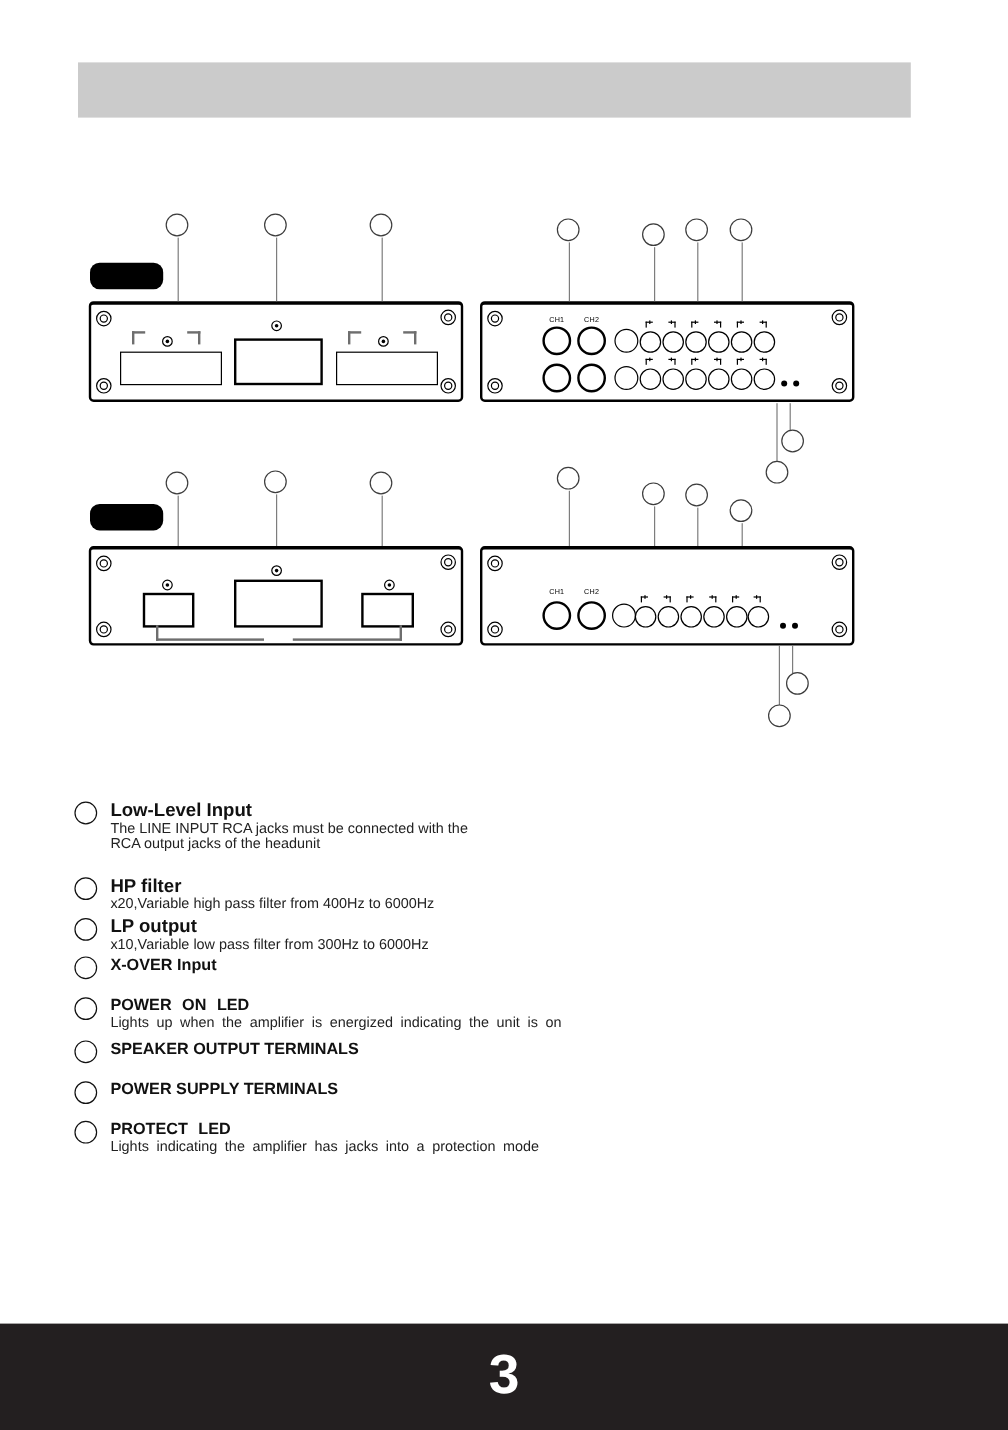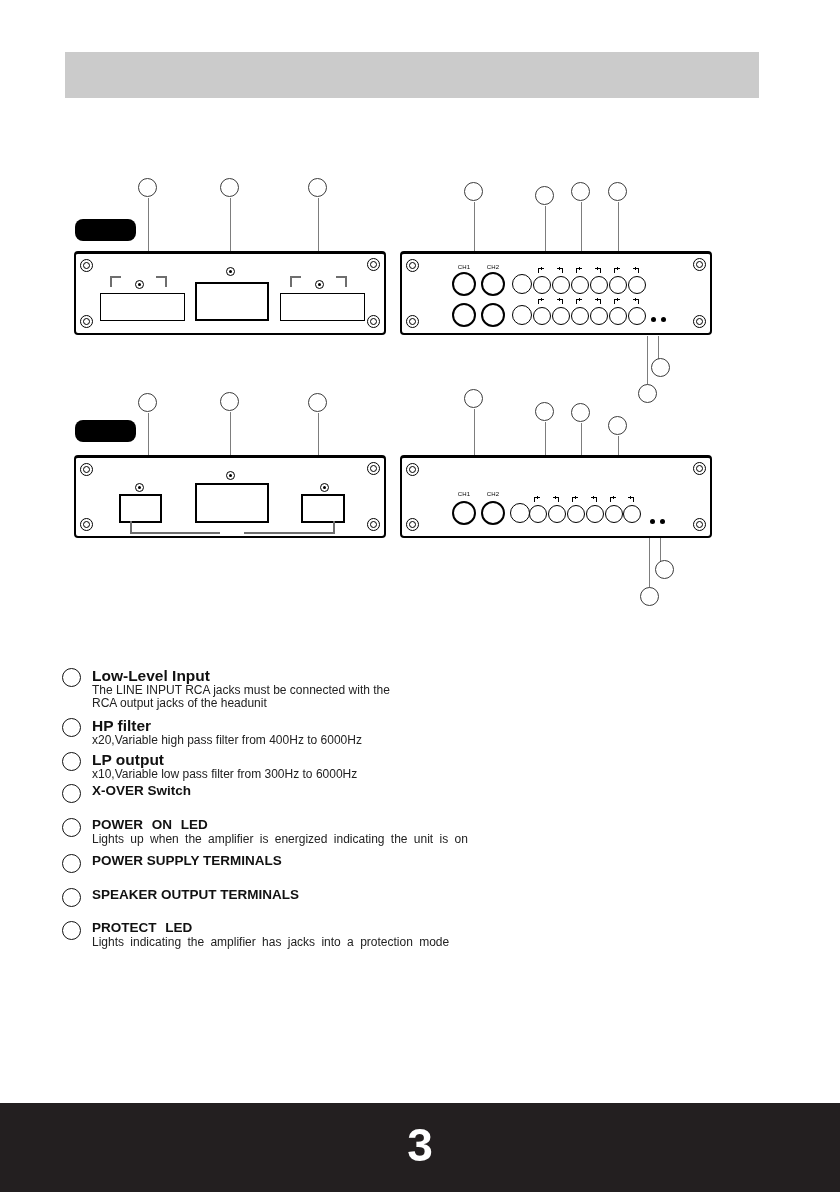--- a/index.html
+++ b/index.html
@@ -44,21 +44,21 @@
   .callout{position:absolute;width:19px;height:19px;border:1.6px solid #3c3c3c;border-radius:50%;background:#fff;box-sizing:border-box;}
   .cline{position:absolute;width:1.4px;background:#7d7d7d;}
 
   
   .legend{position:absolute;left:62px;top:667px;width:420px;}
   .legend-item{display:flex;align-items:flex-start;}
   .l-circle{flex:0 0 auto;width:19px;height:19px;border:1.8px solid #111;border-radius:50%;box-sizing:border-box;margin:1px 11px 0 0;}
   .l-text{flex:1;}
   .l-title{font-weight:bold;font-size:15.5px;line-height:17px;color:#111;}
   .l-desc{font-size:12px;line-height:13px;color:#222;}
-  .legend-item:nth-child(1){margin-bottom:7px}
+  .legend-item:nth-child(1){margin-bottom:20px}
   .legend-item:nth-child(2){margin-bottom:4px}
   .legend-item:nth-child(3){margin-bottom:2px}
   .legend-item:nth-child(4){margin-bottom:14px}
   .legend-item:nth-child(5){margin-bottom:7px}
   .legend-item:nth-child(6){margin-bottom:14px}
   .legend-item:nth-child(7){margin-bottom:13px}
   .legend-item:nth-child(n+4) .l-title{font-size:13.5px;line-height:16px;}
   .legend-item:nth-child(5) .l-title,.legend-item:nth-child(8) .l-title{word-spacing:5px;}
   .legend-item:nth-child(5) .l-desc,.legend-item:nth-child(8) .l-desc{word-spacing:3px;}
 </style>
@@ -234,40 +234,40 @@
       <div class="legend-item">
         <span class="l-circle"></span>
         <div class="l-text">
           <div class="l-title">LP output</div>
           <div class="l-desc">x10,Variable low pass filter from 300Hz to 6000Hz</div>
         </div>
       </div>
       <div class="legend-item">
         <span class="l-circle"></span>
         <div class="l-text">
-          <div class="l-title">X-OVER Switch</div>
+          <div class="l-title">X-OVER Input</div>
         </div>
       </div>
       <div class="legend-item">
         <span class="l-circle"></span>
         <div class="l-text">
           <div class="l-title">POWER ON LED</div>
           <div class="l-desc">Lights up when the amplifier is energized indicating the unit is on</div>
         </div>
       </div>
       <div class="legend-item">
         <span class="l-circle"></span>
         <div class="l-text">
+          <div class="l-title">SPEAKER OUTPUT TERMINALS</div>
+        </div>
+      </div>
+      <div class="legend-item">
+        <span class="l-circle"></span>
+        <div class="l-text">
           <div class="l-title">POWER SUPPLY TERMINALS</div>
-        </div>
-      </div>
-      <div class="legend-item">
-        <span class="l-circle"></span>
-        <div class="l-text">
-          <div class="l-title">SPEAKER OUTPUT TERMINALS</div>
         </div>
       </div>
       <div class="legend-item">
         <span class="l-circle"></span>
         <div class="l-text">
           <div class="l-title">PROTECT LED</div>
           <div class="l-desc">Lights indicating the amplifier has jacks into a protection mode</div>
         </div>
       </div>
     </div>

